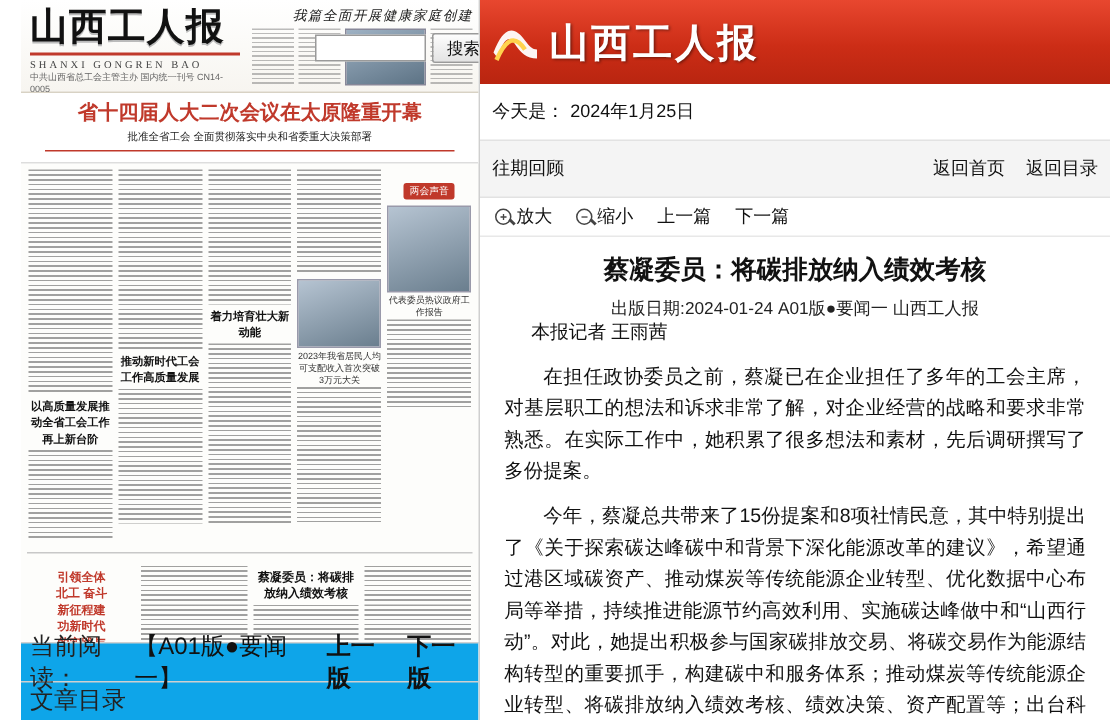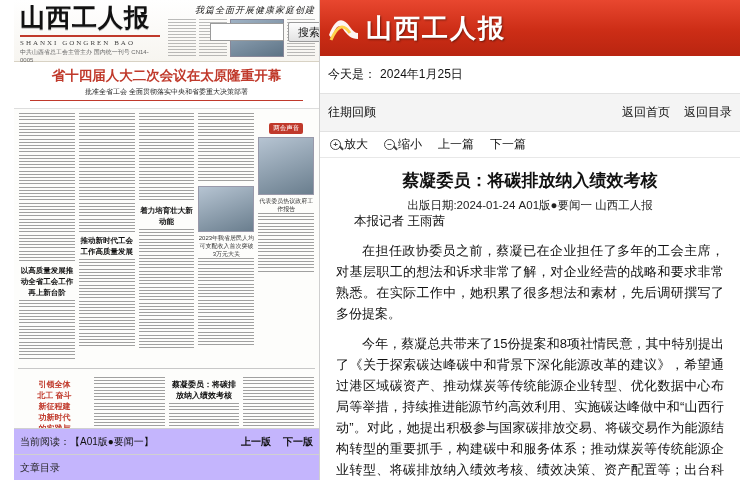--- a/index.html
+++ b/index.html
@@ -207,23 +207,23 @@
     position: absolute;
     left: 0; right: 0; bottom: 0;
     background: #fff;
   }
   .bar {
     height: 26px;
     border-top: 1px solid #d0d0d0;
     display: flex;
     align-items: center;
     padding: 0 6px;
-    font-size: 10px;
-    color: #111;
-    background: #c4b5fd;
+    font-size: 16px;
+    color: #111;
+    background: #0ea5e9;
   }
   .bar .lbl { color: #222; }
   .bar .val { color: #111; }
   .bar .spacer { flex: 1; }
   .navlink {
     color: #111;
     margin-left: 12px;
     cursor: pointer;
     font-weight: bold;
   }

